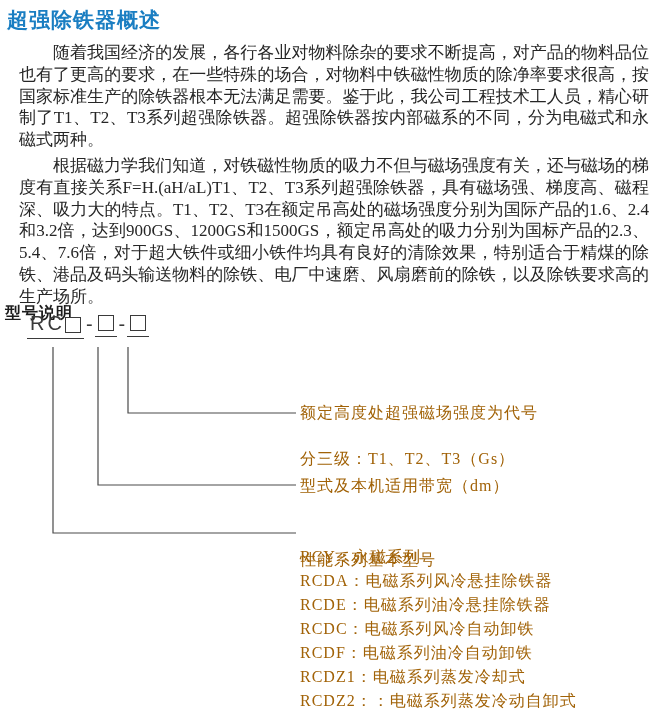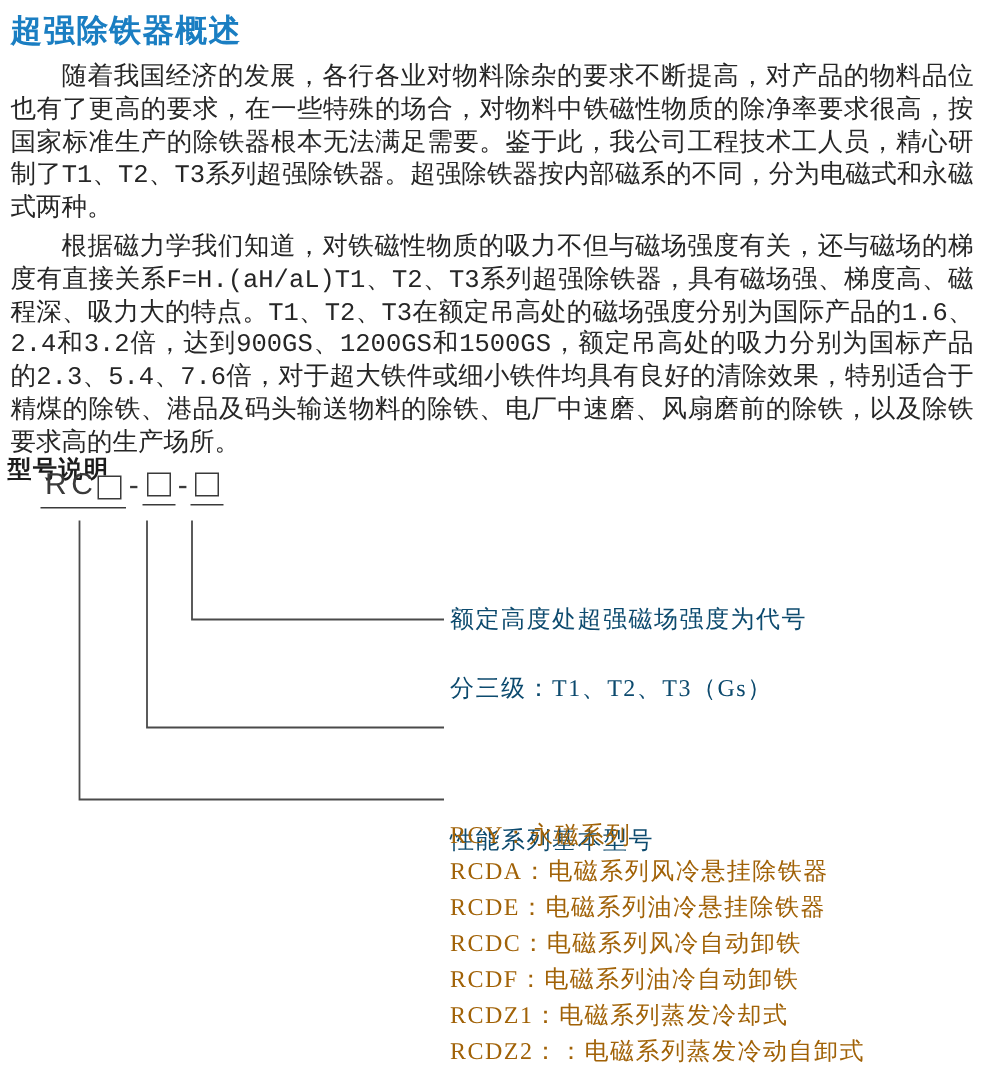--- a/index.html
+++ b/index.html
@@ -14,22 +14,21 @@
   .doc-title{
     margin:0;
     padding:6px 0 0 7px;
     font-family:"Liberation Sans","DejaVu Sans",sans-serif;
     font-size:21px;
     font-weight:bold;
     letter-spacing:1px;
     color:#1a7ec2;
   }
   .body-text{
-    margin:8px 7px 0 7px;
-    font-family:Liberation Mono, monospace;
+    margin:8px 7px 0 19px;
   }
   .body-text p{
     margin:0 0 4px 0;
     font-size:17px;
     line-height:21.8px;
     text-align:justify;
     text-indent:2em;
     color:#262626;
   }
   .model-heading{
@@ -73,21 +72,21 @@
     position:absolute;
     left:0;top:0;
     width:656px;height:715px;
     pointer-events:none;
   }
   .diagram-label{
     position:absolute;
     left:300px;
     font-size:16px;
     letter-spacing:1px;
-    color:#0c4a6e;
+    color:#a16207;
     white-space:nowrap;
   }
   .series-list{
     position:absolute;
     left:300px;top:547px;
   }
   .series-item{
     height:24px;
     font-size:16px;
     letter-spacing:1px;
@@ -125,20 +124,21 @@
   </div>
 
   <svg class="connector-svg" viewBox="0 0 656 715" xmlns="http://www.w3.org/2000/svg">
     <polyline points="53,347 53,533 296,533" fill="none" stroke="#4a4a4a" stroke-width="1.2"></polyline>
     <polyline points="98,347 98,485 296,485" fill="none" stroke="#4a4a4a" stroke-width="1.2"></polyline>
     <polyline points="128,347 128,413 296,413" fill="none" stroke="#4a4a4a" stroke-width="1.2"></polyline>
   </svg>
 
   <div class="diagram-label" style="top:403px;">额定高度处超强磁场强度为代号</div>
   <div class="diagram-label" style="top:429px;margin-top:20px;">分三级：T1、T2、T3（Gs）</div>
+  <div class="diagram-label" style="top:476px;">型式及本机适用带宽（dm）</div>
   <div class="diagram-label" style="top:504px;margin-top:46px;">性能系列基本型号</div>
 
   <div class="series-list">
     <div class="series-item">RCY：永磁系列</div>
     <div class="series-item">RCDA：电磁系列风冷悬挂除铁器</div>
     <div class="series-item">RCDE：电磁系列油冷悬挂除铁器</div>
     <div class="series-item">RCDC：电磁系列风冷自动卸铁</div>
     <div class="series-item">RCDF：电磁系列油冷自动卸铁</div>
     <div class="series-item">RCDZ1：电磁系列蒸发冷却式</div>
     <div class="series-item">RCDZ2：：电磁系列蒸发冷动自卸式</div>

